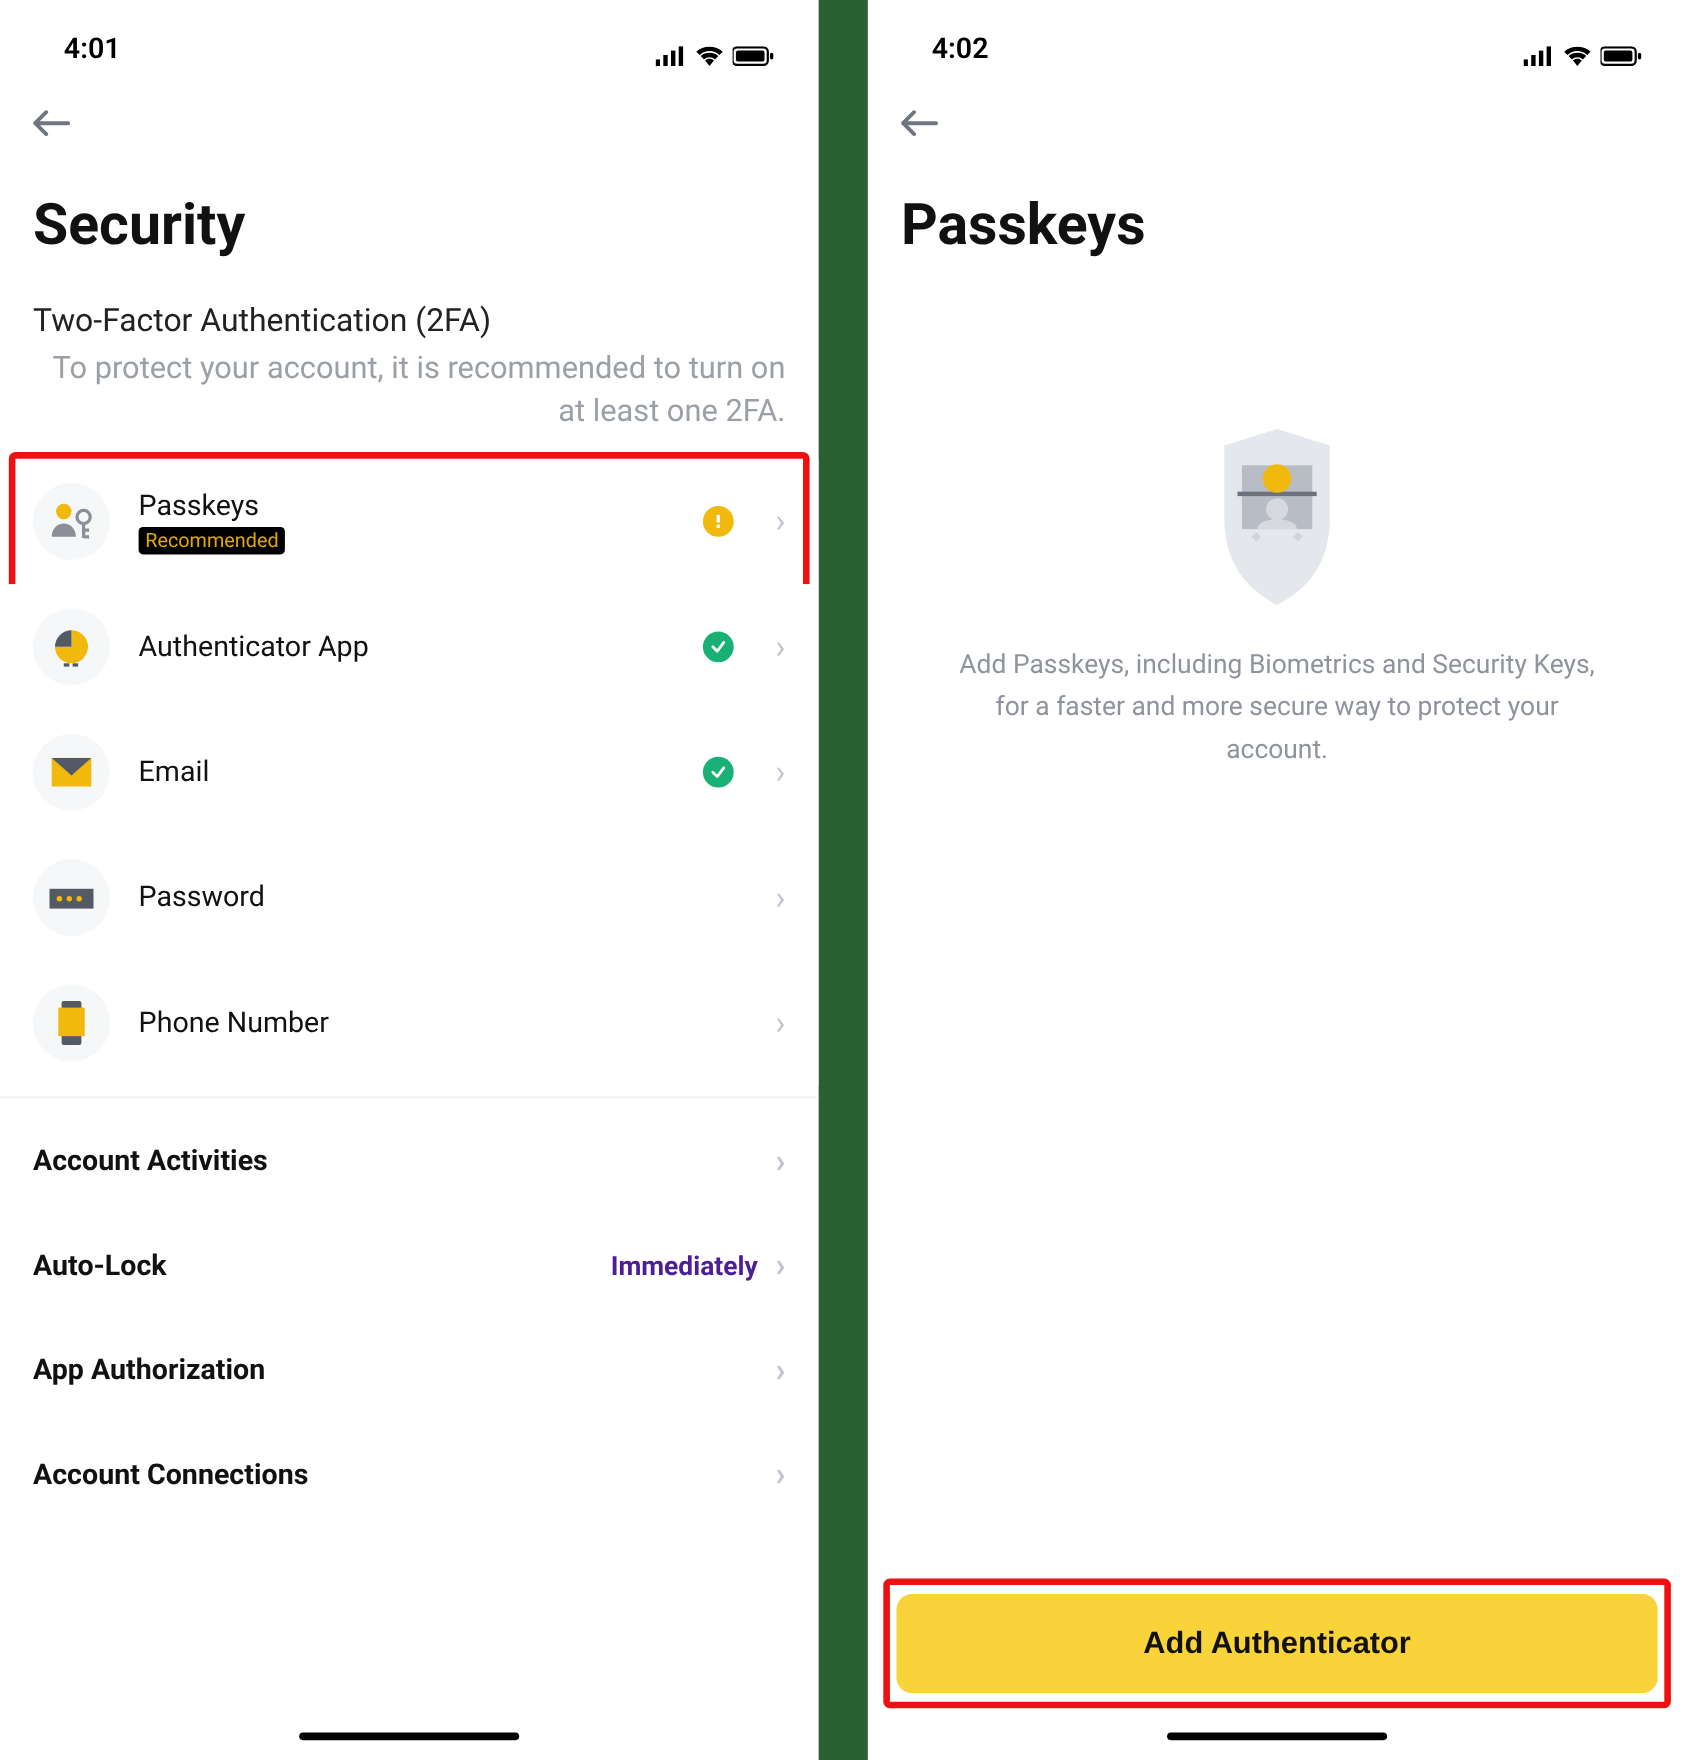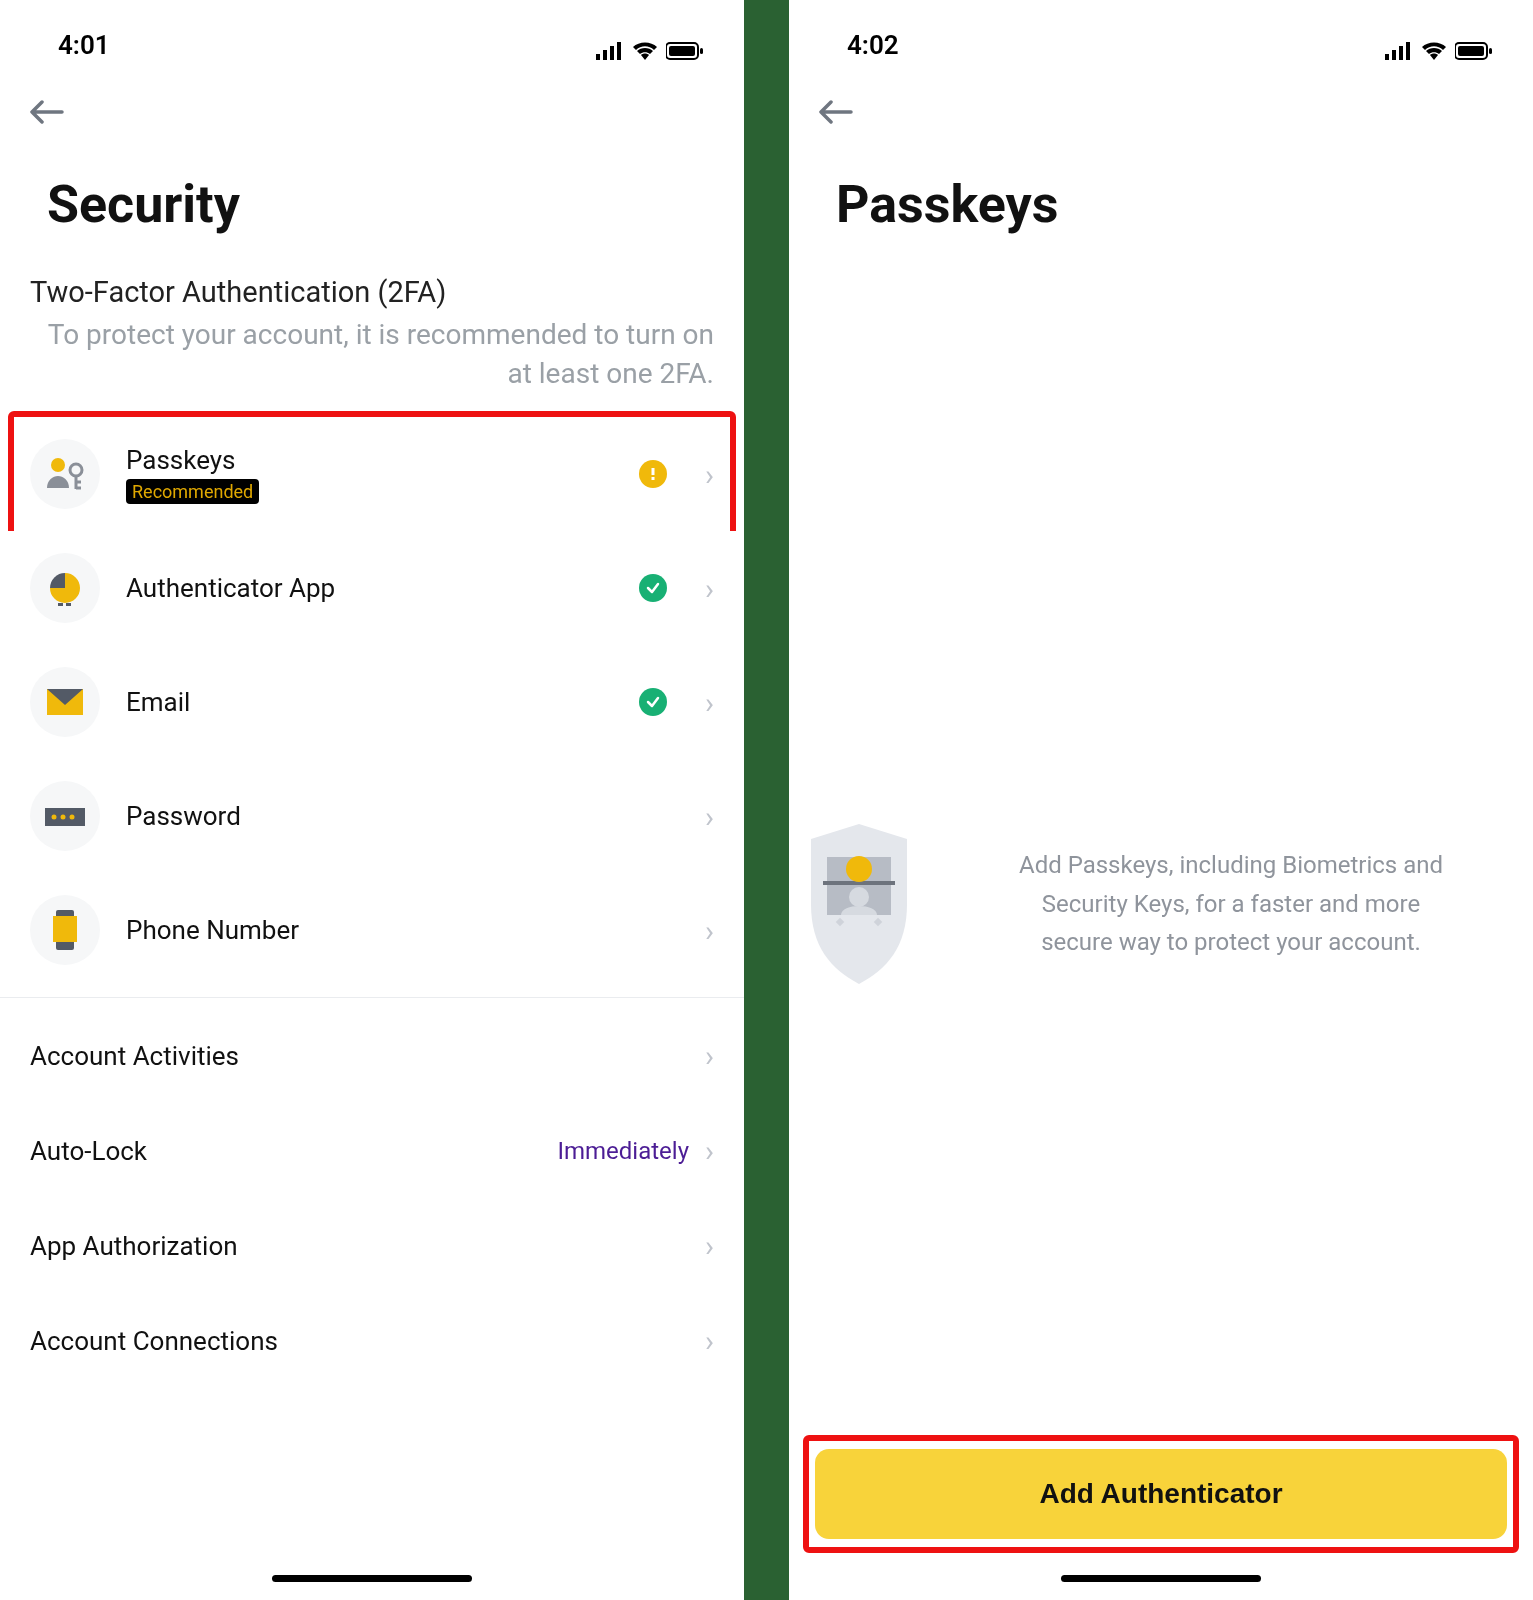--- a/index.html
+++ b/index.html
@@ -61,21 +61,20 @@
     width: 34px; height: 24px;
     cursor: pointer;
   }
 
   
   .page-title {
     font-size: 52px;
     font-weight: 700;
     color: #111;
     padding: 30px 30px 30px 30px;
-    margin-left: 17px;
   }
   .section-heading {
     font-size: 29px;
     color: #222;
     padding: 10px 30px 6px 30px;
   }
   .section-desc {
     font-size: 28px;
     color: #9aa0a6;
     padding: 0 30px 24px 30px;
@@ -120,37 +119,39 @@
   .status-warn { background:#f0b90b; }
   .status-ok { background:#18b074; }
   .chev { color:#c0c4cc; font-size:30px; flex-shrink:0;}
 
   .hr { height:1px; background:#eaecef; margin: 10px 0; }
 
   .simple-row {
     display:flex;align-items:center;justify-content:space-between;
     padding: 30px 30px;
     cursor:pointer;
+    font-weight:bold;
   }
   .simple-row .label { font-size:26px;color:#111;}
   .simple-row .value { font-size:24px;color:#4c1d95; margin-right:16px;}
   .simple-row .right {display:flex;align-items:center;}
 
   
   .highlight-red {
     position:absolute;
     border:6px solid #e11;
     border-radius:6px;
     pointer-events:none;
   }
 
   
   .empty-state {
     flex:1;
     display:flex;
+    flex-direction:column;
     align-items:center;
     padding-top: 120px;
   }
   .empty-illustration {
     width:140px;height:170px;
     display:flex;align-items:center;justify-content:center;
   }
   .empty-text {
     text-align:center;
     color:#8f949c;

